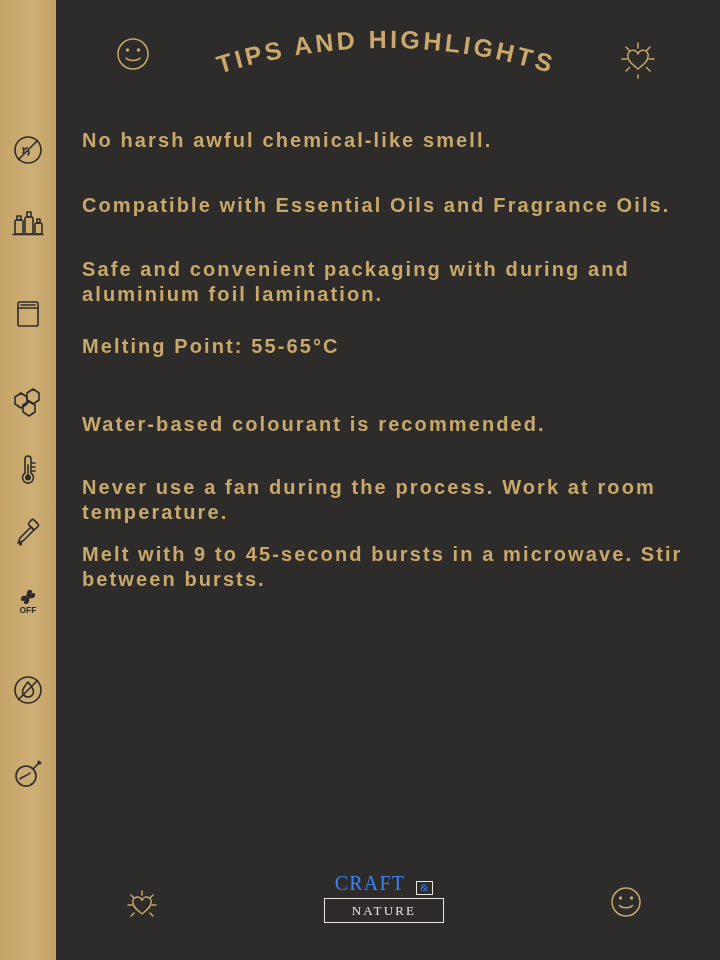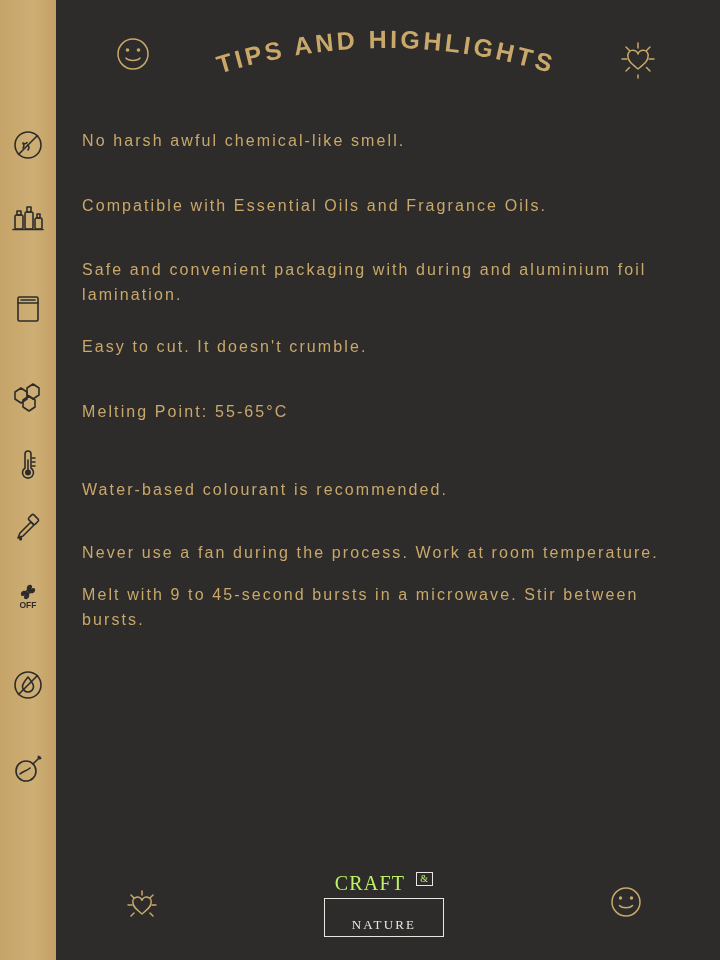--- a/index.html
+++ b/index.html
@@ -44,21 +44,21 @@
     top: 0;
     width: 56px;
     height: 960px;
   }
   .icon-slot {
     position: absolute;
     left: 0;
     width: 56px;
     height: 44px;
     display: flex;
-    align-items: flex-start;
+    align-items: center;
     justify-content: center;
   }
   .icon-slot svg { display: block; }
   .ico { stroke: #2d2c2b; fill: none; stroke-width: 1.6; stroke-linecap: round; stroke-linejoin: round; }
   .ico-fill { fill: #2d2c2b; stroke: none; }
 
   
   .header {
     position: absolute;
     left: 56px;
@@ -90,22 +90,22 @@
 
   
   .tips {
     position: absolute;
     left: 82px;
     top: 128px;
     width: 620px;
   }
   .tip {
     color: #c9a86a;
-    font-size: 16px;
-    font-weight: normal;
+    font-size: 20px;
+    font-weight: bold;
     letter-spacing: 2.1px;
     line-height: 25px;
     margin-bottom: 22px;
     max-width: 618px;
   }
   .tip.t1 { margin-bottom: 40px; }
   .tip.t2 { margin-bottom: 39px; }
   .tip.t3 { margin-bottom: 27px; }
   .tip.t4 { margin-bottom: 40px; }
   .tip.t5 { margin-bottom: 53px; }
@@ -123,44 +123,44 @@
     height: 110px;
   }
   .logo {
     position: absolute;
     left: 268px;
     top: 22px;
     width: 120px;
     text-align: center;
   }
   .logo-line1 {
-    color: #bef264;
+    color: #3b82f6;
     font-size: 20px;
     letter-spacing: 1.2px;
     font-family: "Liberation Serif", serif;
     display: flex;
-    align-items: flex-start;
+    align-items: flex-end;
     justify-content: center;
     gap: 11px;
   }
   .amp-box {
     border: 1.2px solid #e9e6e0;
     font-size: 10px;
     padding: 1px 3px;
     line-height: 1;
     font-family: "Liberation Serif", serif;
   }
   .logo-line2 {
     margin-top: 3px;
     border: 1.3px solid #e9e6e0;
     color: #e9e6e0;
     font-size: 13px;
     letter-spacing: 2.2px;
     font-family: "Liberation Serif", serif;
-    padding: 18px 0 3px;
+    padding: 4px 0 3px;
   }
   .foot-heart { position: absolute; left: 58px; top: 28px; }
   .foot-smiley { position: absolute; left: 548px; top: 30px; }
 </style>
 </head>
 <body>
 
 <div class="page">
 
   <div class="left-band">
@@ -285,21 +285,20 @@
         <line class="deco-stroke" x1="42" y1="41" x2="38.5" y2="37.5"></line>
         <line class="deco-stroke" x1="30" y1="45" x2="30" y2="48"></line>
       </svg>
     </div>
   </div>
 
   <div class="tips">
     <div class="tip t1">No harsh awful chemical-like smell.</div>
     <div class="tip t2">Compatible with Essential Oils and Fragrance Oils.</div>
     <div class="tip t3">Safe and convenient packaging with during and aluminium foil lamination.</div>
-    <div class="tip t4">Easy to cut. It doesn't crumble.</div>
     <div class="tip t5">Melting Point: 55-65°C</div>
     <div class="tip t6">Water-based colourant is recommended.</div>
     <div class="tip t7">Never use a fan during the process. Work at room temperature.</div>
     <div class="tip t9">Melt with 9 to 45-second bursts in a microwave. Stir between bursts.</div>
   </div>
 
   <div class="footer">
     <div class="foot-heart">
       <svg width="56" height="56" viewBox="0 0 56 56">
         <path class="deco-stroke" d="M28 36c-5.5-4.6-9-7.2-9-11a4.4 4.4 0 0 1 9-2.6 4.4 4.4 0 0 1 9 2.6c0 3.8-3.5 6.4-9 11z"></path>

